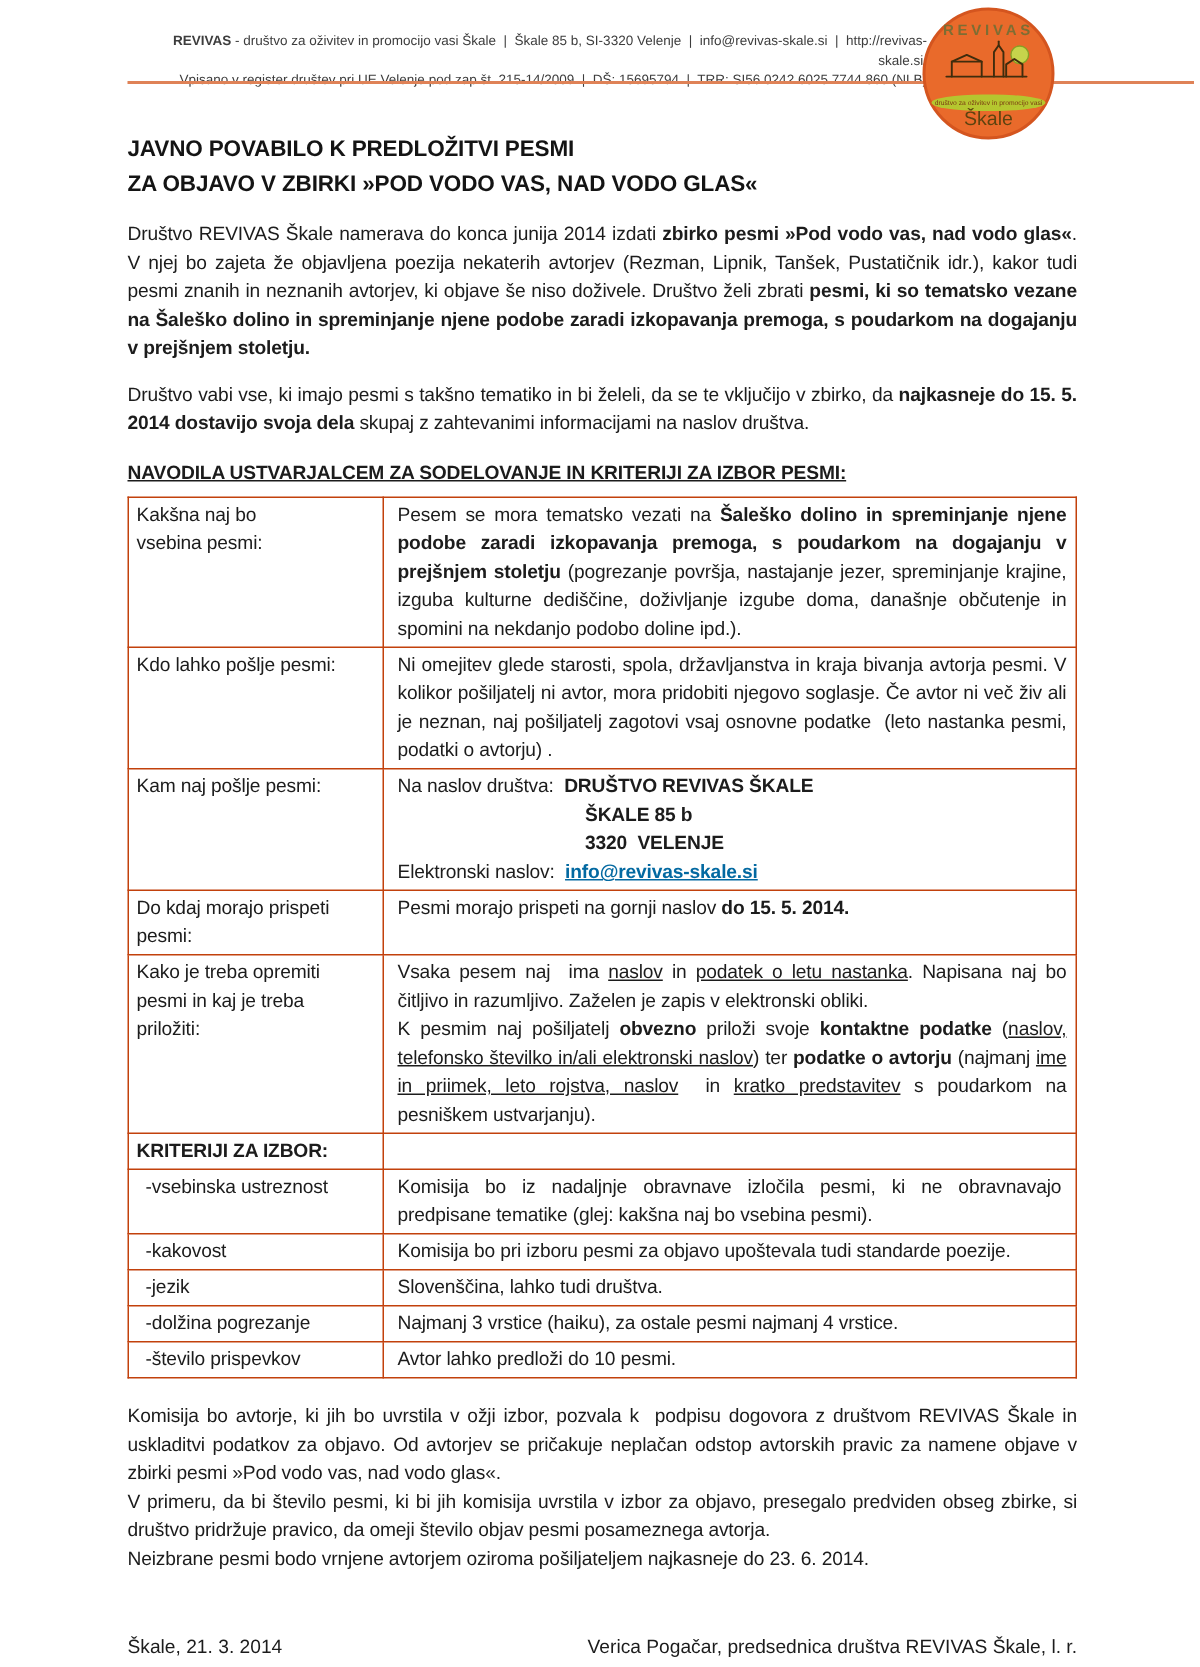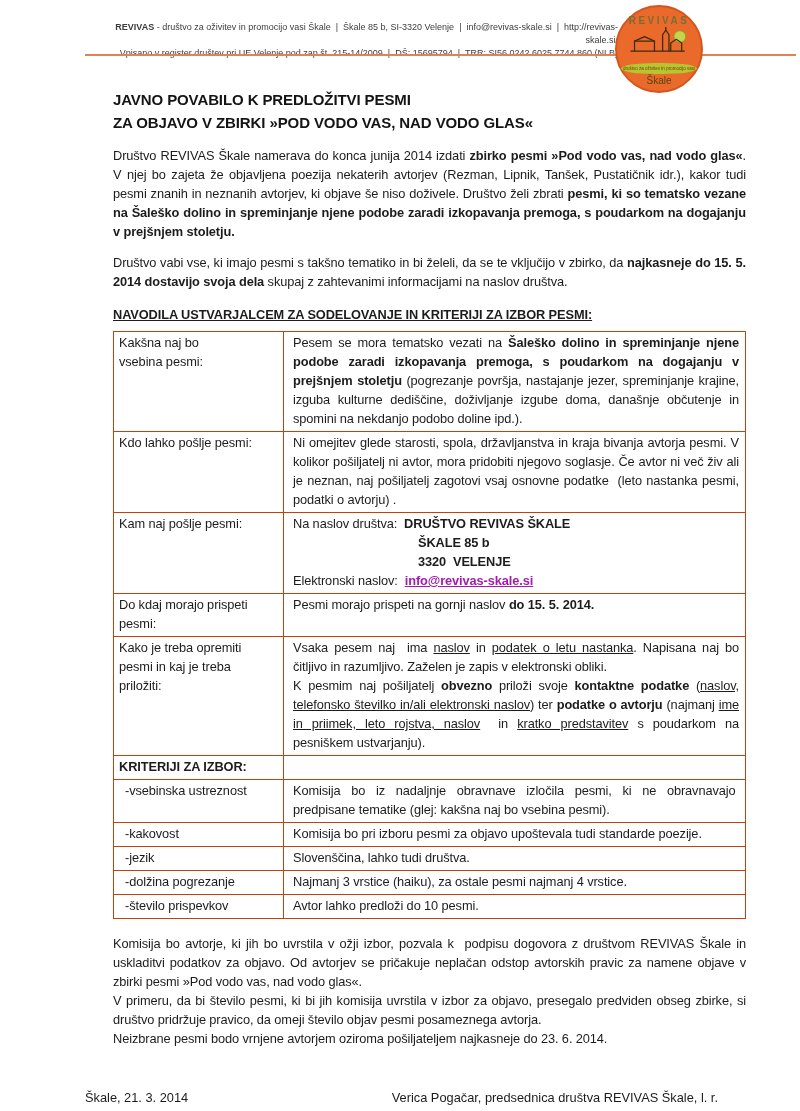--- a/index.html
+++ b/index.html
@@ -18,31 +18,31 @@
     position:absolute;left:615px;top:5px;width:88px;height:88px;border-radius:50%;
     background:#e96a2b;border:2px solid #d4551f;box-sizing:border-box;z-index:2;text-align:center;
   }
   .logo-title{margin-top:8px;font-size:10px;font-weight:bold;letter-spacing:2.5px;color:#7d6d33;}
   .logo-art{margin-top:1px;}
   .logo-band{
     position:absolute;left:5%;right:5%;bottom:20%;height:11px;background:#b5c62f;
     border-radius:45%/50%;font-size:4.5px;color:#7a3b12;line-height:11px;
     overflow:hidden;white-space:nowrap;
   }
-  .logo-place{position:absolute;bottom:6%;left:0;right:0;font-size:10px;color:#5d430f;}
+  .logo-place{position:absolute;bottom:6%;left:0;right:0;font-size:13px;color:#5d430f;}
   
-  main{position:absolute;left:85px;top:88px;width:633px;font-size:12.8px;letter-spacing:-0.1px;margin-left:28px;}
+  main{position:absolute;left:85px;top:88px;width:633px;font-size:12.8px;letter-spacing:-0.1px;}
   .doc-title{font-size:15px;font-weight:bold;line-height:23px;margin:0 0 12px 0;color:#141414;}
   .rt-para{margin:0;line-height:19px;}
   .just{text-align:justify;}
   .ind-addr{padding-left:125px;}
   .ind-sm{padding-left:6px;}
   .b{font-weight:bold;}
   .u{text-decoration:underline;}
-  .link{color:#a21caf;font-weight:bold;cursor:pointer;}
+  .link{color:#0369a1;font-weight:bold;cursor:pointer;}
   #intro .rt-para + .rt-para{margin-top:12px;}
   .section-heading{font-size:12.8px;font-weight:bold;margin:14px 0 7px 0;line-height:19px;text-decoration:underline;}
   table.criteria{border-collapse:collapse;width:633px;table-layout:fixed;}
   table.criteria td{
     border:1px solid #c2410c;vertical-align:top;padding:1px 6px 3px 5px;
   }
   table.criteria td.label-cell{width:158px;}
   table.criteria td.content-cell{padding-left:9px;}
   #closing{margin-top:15px;}
   footer{

